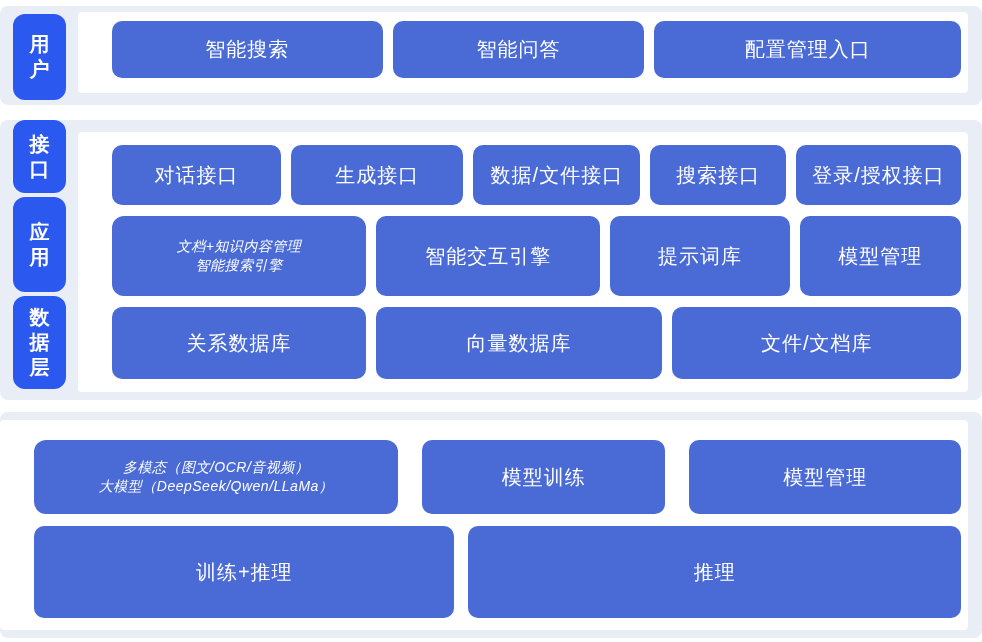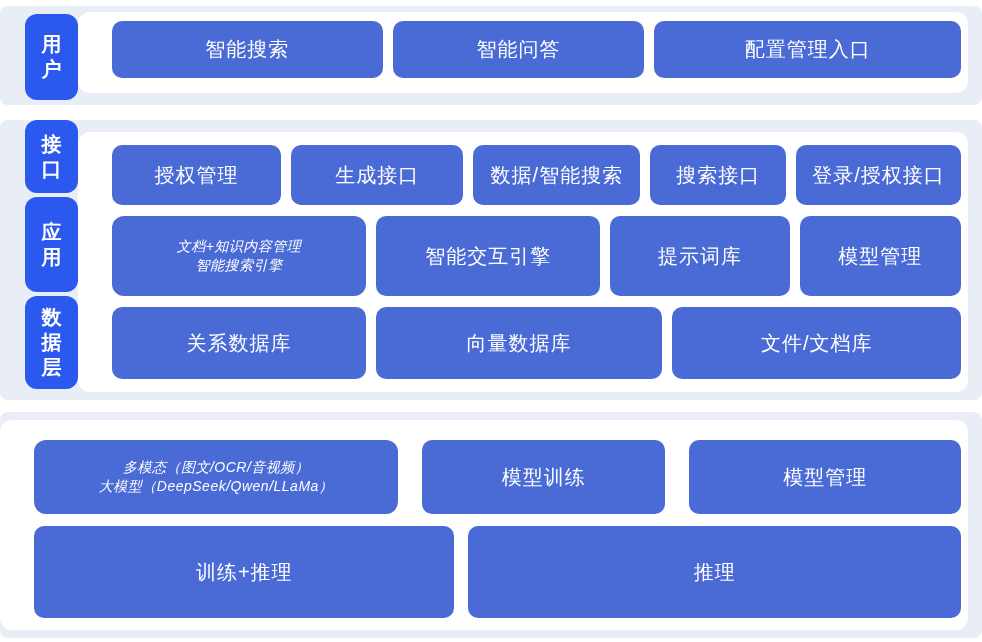--- a/index.html
+++ b/index.html
@@ -28,21 +28,20 @@
   .band2 { top: 120px; height: 280px; }
   .band3 { top: 412px; height: 226px; }
 
   .rail {
     flex: none;
     width: 78px;
     display: flex;
     flex-direction: column;
     padding-left: 13px;
     box-sizing: border-box;
-    align-items: flex-end;
   }
   .pill {
     width: 53px;
     background: var(--pill-bg, #2b58ee);
     color: #ffffff;
     border-radius: 12px;
     display: flex;
     align-items: center;
     justify-content: center;
     font-size: 20px;
@@ -59,21 +58,21 @@
     margin: 0 auto;
   }
   .band1 .rail { padding-top: 8px; padding-bottom: 5px; }
   .band1 .pill { flex: 1; }
   .band2 .rail { gap: 4px; }
   .band3 .rail { padding-top: 10px; gap: 8px; }
 
   .panel {
     flex: 1;
     background: var(--panel-bg, #ffffff);
-    border-radius: 12px;
+    border-radius: 4px;
     margin-right: 14px;
     display: flex;
     flex-direction: column;
     box-sizing: border-box;
   }
   .band1 .panel { margin-top: 6px;  margin-bottom: 12px; padding: 9px 7px 15px 34px; }
   .band2 .panel { margin-top: 12px; margin-bottom: 8px;  padding: 13px 7px 0 34px; }
   .band3 .panel { margin-top: 8px;  margin-bottom: 8px;  padding: 20px 7px 8px 34px; }
 
   .row {
@@ -140,27 +139,27 @@
       <div class="pill" style="height:95px">
         <span class="pill-label">应用</span>
       </div>
       <div class="pill" style="height:93px">
         <span class="pill-label">数据层</span>
       </div>
     </div>
     <div class="panel">
       <div class="row row-h60">
         <div class="block" style="flex:170">
-          <span>授权管理</span>
+          <span>对话接口</span>
         </div>
         <div class="block" style="flex:173">
           <span>生成接口</span>
         </div>
         <div class="block" style="flex:168">
-          <span>数据/智能搜索</span>
+          <span>数据/文件接口</span>
         </div>
         <div class="block" style="flex:136">
           <span>搜索接口</span>
         </div>
         <div class="block" style="flex:166">
           <span>登录/授权接口</span>
         </div>
       </div>
       <div class="row row-h80">
         <div class="block two-line" style="flex:255">

